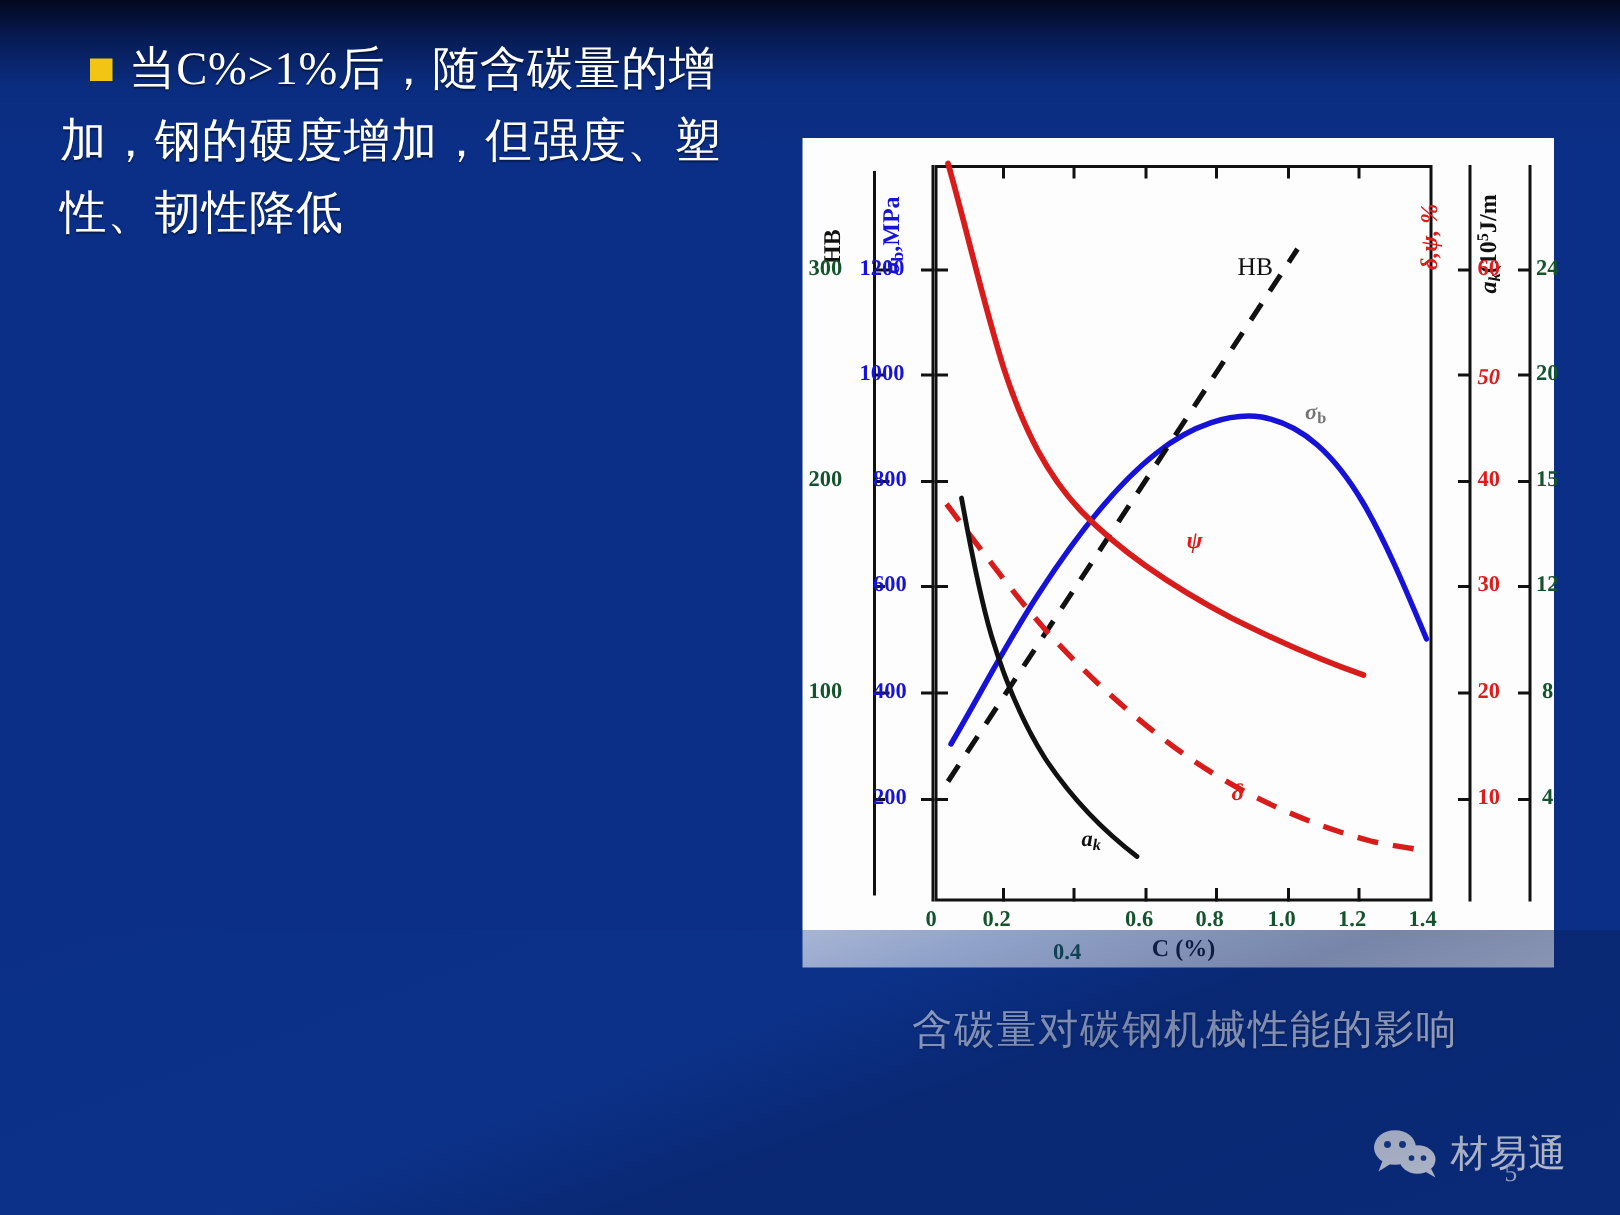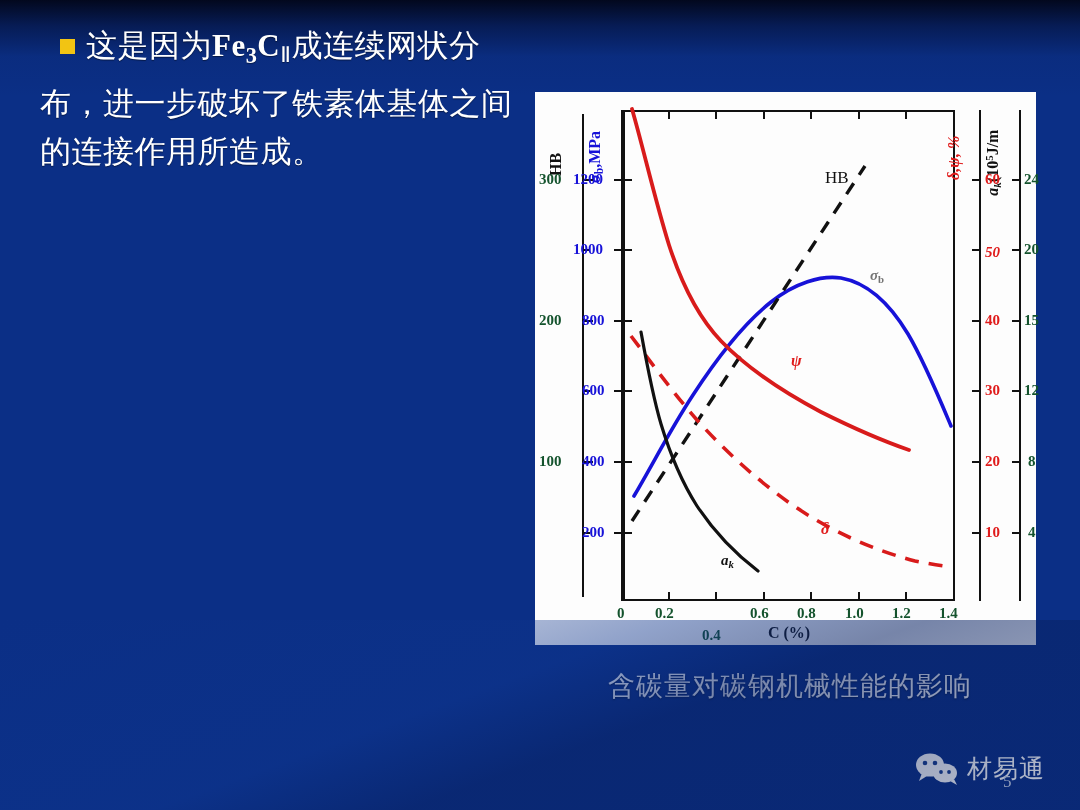--- a/index.html
+++ b/index.html
@@ -105,24 +105,24 @@
   }
 </style>
 </head>
 <body>
 
 <div id="slide">
 
   <div class="bullets">
 
 
-
     <div class="bullet">
-      <span class="sq"></span><span>这是因为</span><b>Fe</b><b class="supnum">3</b><b>C</b><span class="sub">Ⅱ</span><span>成连续网状分布，进一步破坏了铁素体基体之间的连接作用所造成。</span>
-    </div>
+      <span class="sq"></span><span>当C%&gt;1%后，随含碳量的增加，钢的硬度增加，但强度、塑性、韧性降低</span>
+    </div>
+
 
   </div>
 
   <div id="panel">
 
     <div class="axis-line" style="left:47px;top:22px;width:2px;height:483px;"></div>
     <div class="vtitle" style="left:30px;top:66px;transform:rotate(-90deg);">HB</div>
 
     <div class="axis-line" style="left:86px;top:18px;width:2px;height:491px;"></div>
     <div class="vtitle blue" style="left:70px;top:72px;transform:rotate(-90deg);">

